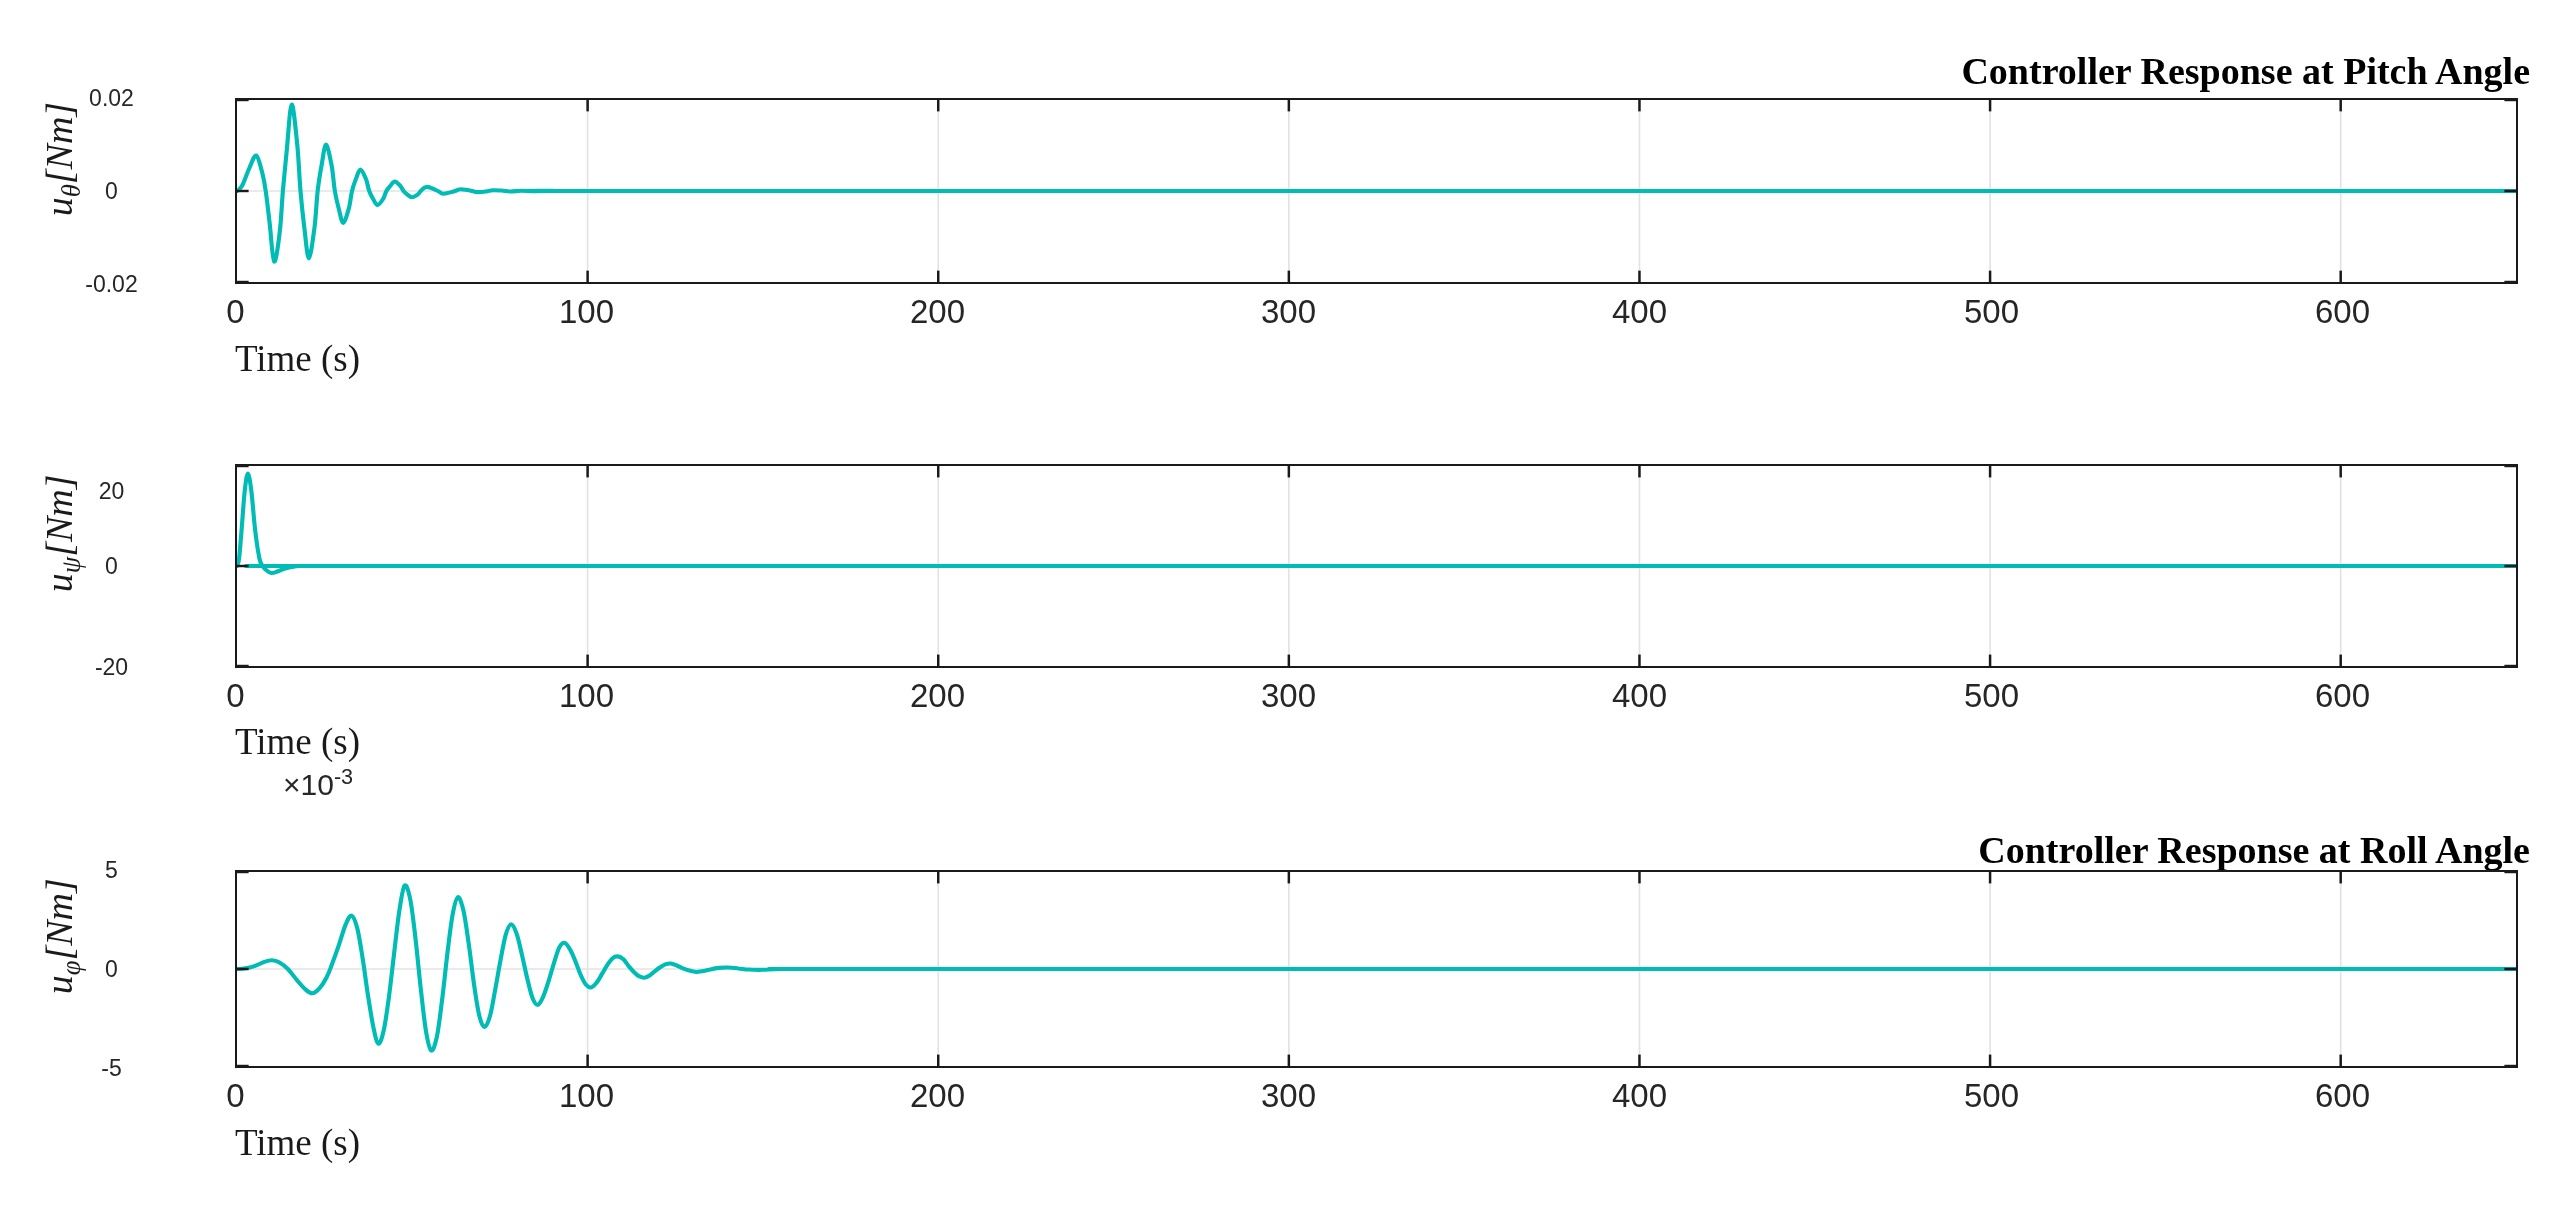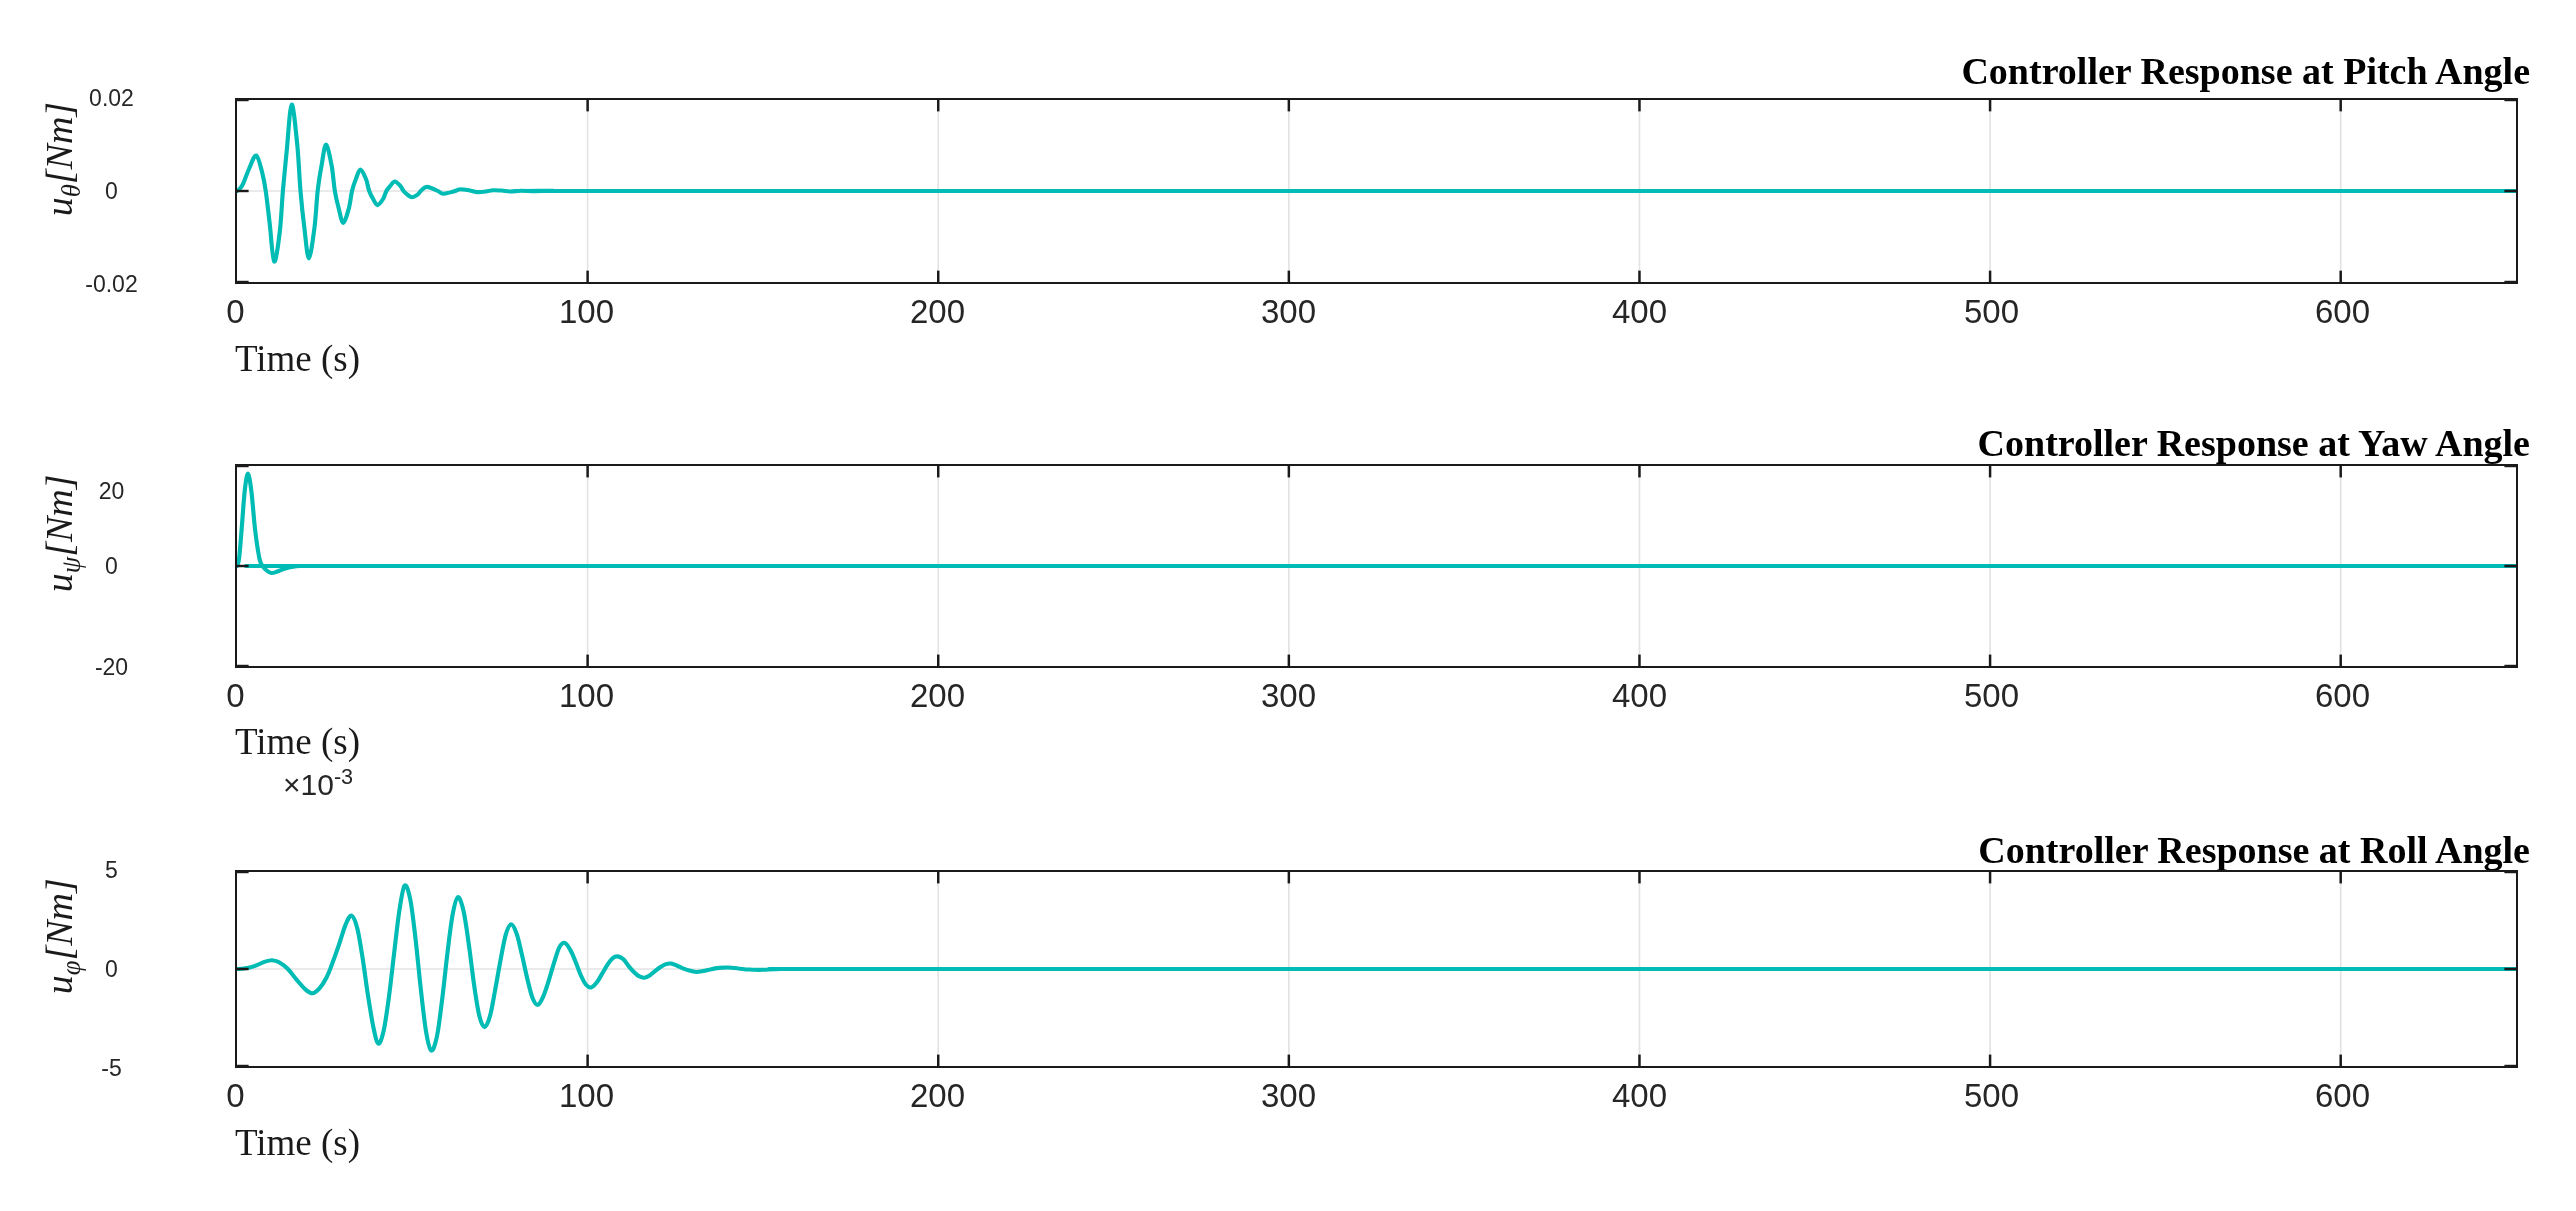--- a/index.html
+++ b/index.html
@@ -76,21 +76,20 @@
       <div class="xtick" style="left: 169px; top: 293px;">0</div>
       <div class="xtick" style="left: 520px; top: 293px;">100</div>
       <div class="xtick" style="left: 871px; top: 293px;">200</div>
       <div class="xtick" style="left: 1222px; top: 293px;">300</div>
       <div class="xtick" style="left: 1573px; top: 293px;">400</div>
       <div class="xtick" style="left: 1925px; top: 293px;">500</div>
       <div class="xtick" style="left: 2276px; top: 293px;">600</div>
     </section>
 
   <section class="subplot">
-    <h2 class="chart-title" style="top:409px;">Controller Response at Yaw Angle</h2>
     <div class="ylabel" style="left:37px;top:542px;">
       <span>u</span><sub>ψ</sub><span>[Nm]</span>
     </div>
     <div class="plotbox" style="top:464px;height:204px;">
         <svg viewBox="0 0 2746 245" preserveAspectRatio="none">
           <line x1="422.4615384615385" y1="0" x2="422.4615384615385" y2="245" stroke="#e3e3e3" stroke-width="2"></line>
           <line x1="844.923076923077" y1="0" x2="844.923076923077" y2="245" stroke="#e3e3e3" stroke-width="2"></line>
           <line x1="1267.3846153846155" y1="0" x2="1267.3846153846155" y2="245" stroke="#e3e3e3" stroke-width="2"></line>
           <line x1="1689.846153846154" y1="0" x2="1689.846153846154" y2="245" stroke="#e3e3e3" stroke-width="2"></line>
           <line x1="2112.3076923076924" y1="0" x2="2112.3076923076924" y2="245" stroke="#e3e3e3" stroke-width="2"></line>

